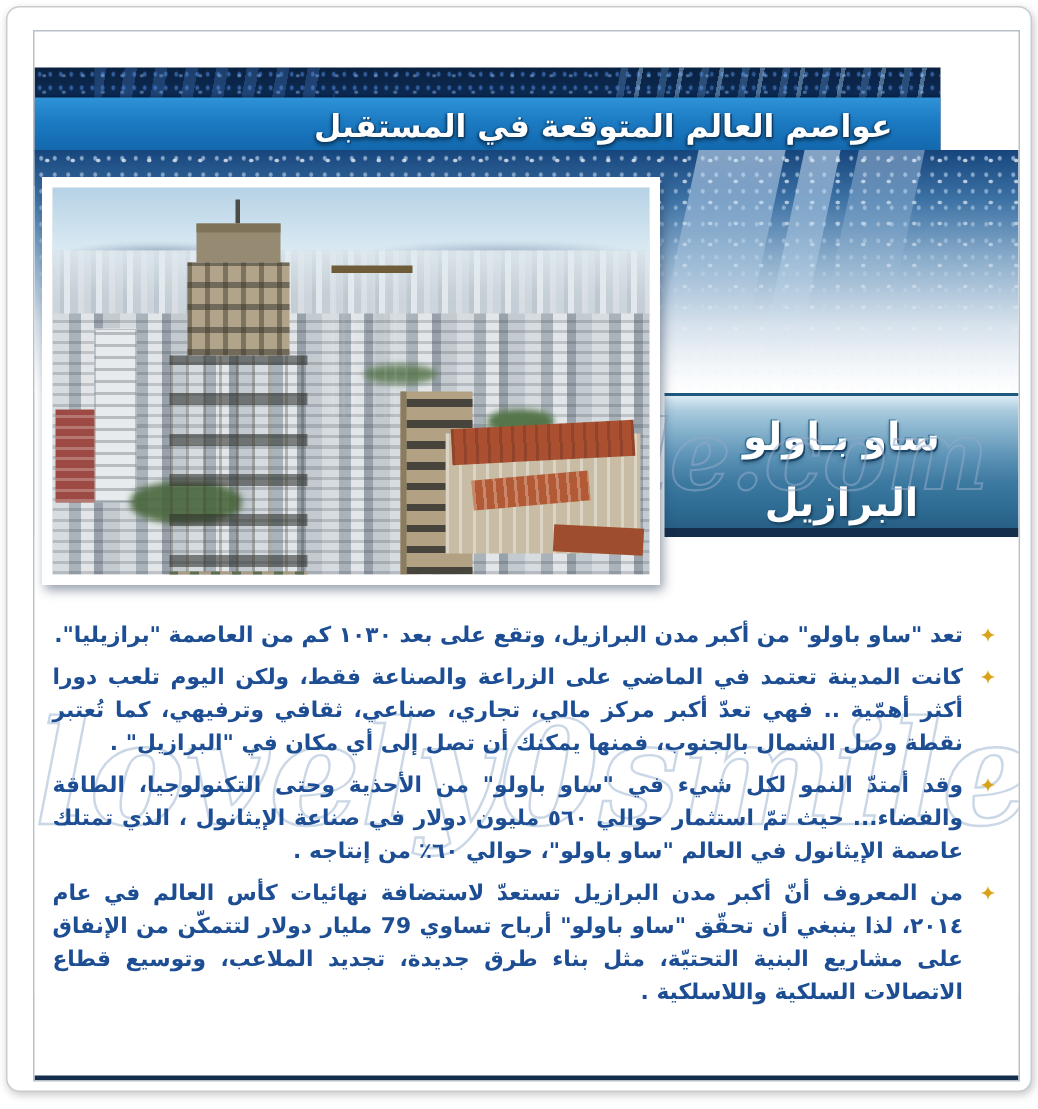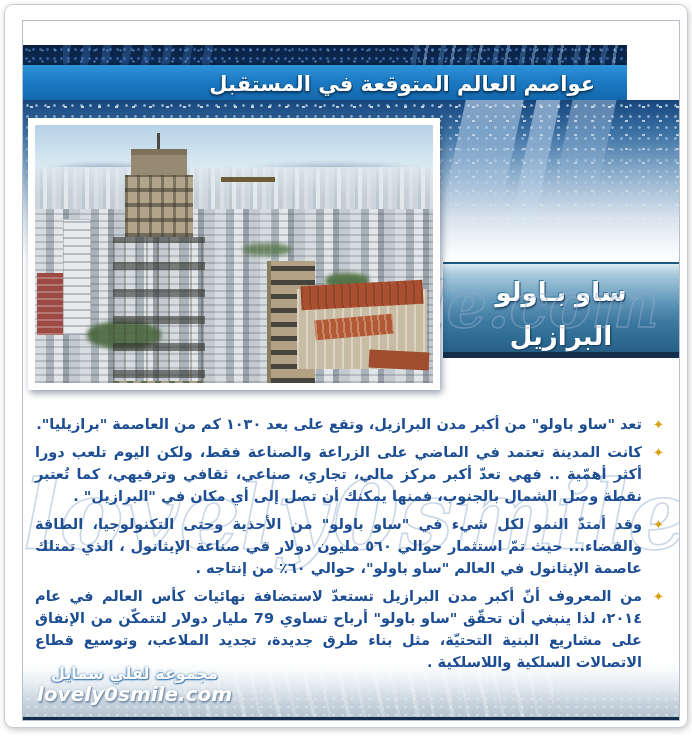--- a/index.html
+++ b/index.html
@@ -232,24 +232,16 @@
           <span class="blt">✦</span>
           <span>وقد أمتدّ النمو لكل شيء في "ساو باولو"  من الأحذية وحتى التكنولوجيا، الطاقة والفضاء... حيث تمّ استثمار حوالي ٥٦٠ مليون دولار في صناعة الإيثانول ، الذي تمتلك عاصمة الإيثانول في العالم "ساو باولو"، حوالي ٦٠٪ من إنتاجه .</span>
         </li>
         <li>
           <span class="blt">✦</span>
           <span>من المعروف أنّ أكبر مدن البرازيل تستعدّ لاستضافة نهائيات كأس العالم في عام ٢٠١٤، لذا  ينبغي أن تحقّق "ساو باولو" أرباح تساوي 79 مليار دولار لتتمكّن من الإنفاق على مشاريع البنية التحتيّة، مثل بناء طرق جديدة، تجديد الملاعب، وتوسيع قطاع الاتصالات السلكية واللاسلكية .</span>
         </li>
       </ul>
     </div>
 
-    <div class="footer">
-      <div class="foot-dots"></div>
-      <div class="foot-streaks"></div>
-      <div class="credit">
-        <div class="credit-ar">مجموعة لفلي سمايل</div>
-        <div class="credit-url">lovely0smile.com</div>
-      </div>
-    </div>
     <div class="foot-line"></div>
 
   </div>
 </div>
 
 </body></html>

